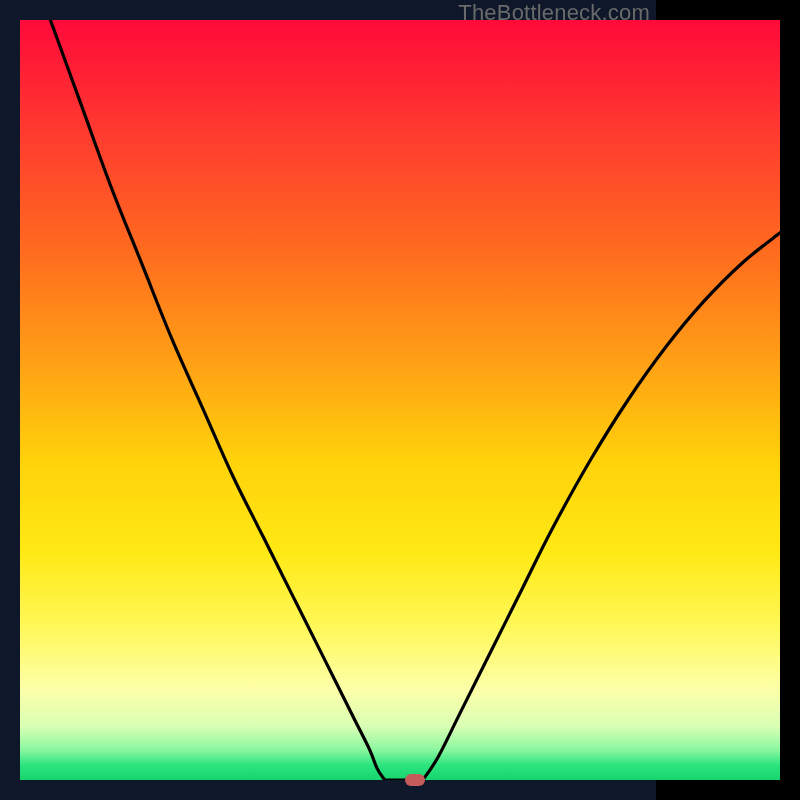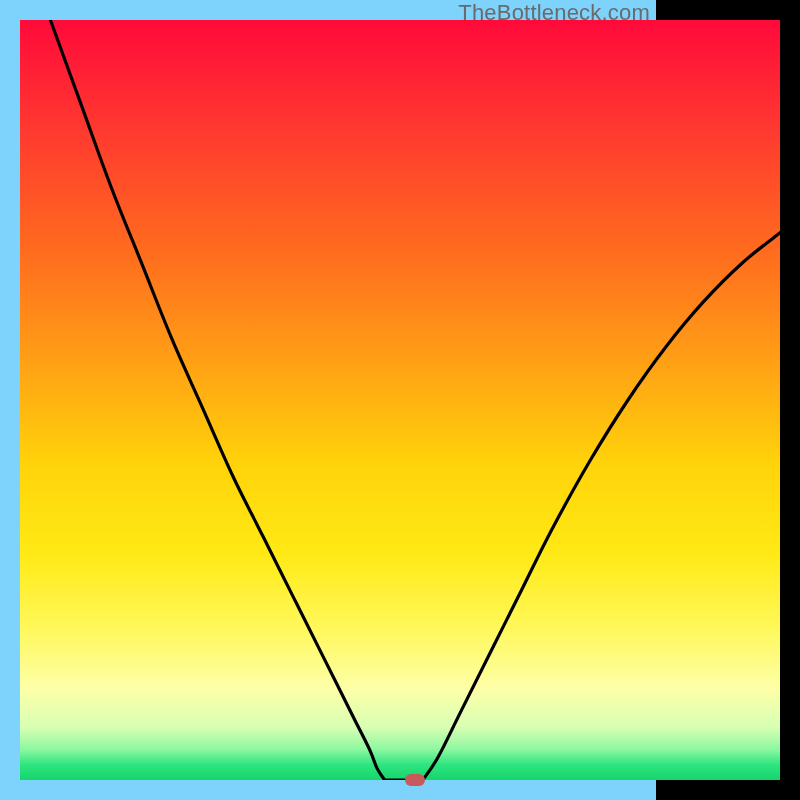--- a/index.html
+++ b/index.html
@@ -1,20 +1,20 @@
 <!DOCTYPE html>
 <html><head>
 <meta charset="utf-8">
 <style>
   * { margin: 0; padding: 0; box-sizing: border-box; }
   html, body { width: 800px; height: 800px; overflow: hidden; background: #000; }
   .frame {
     width: 656px;
     height: 800px;
-    background: #7dd3fc;
+    background: #0f172a;
     position: relative;
   }
   .plot-area {
     position: absolute;
     left: 20px;
     top: 20px;
     width: 760px;
     height: 760px;
     background: linear-gradient(to bottom,
       #ff0a3a 0%,

